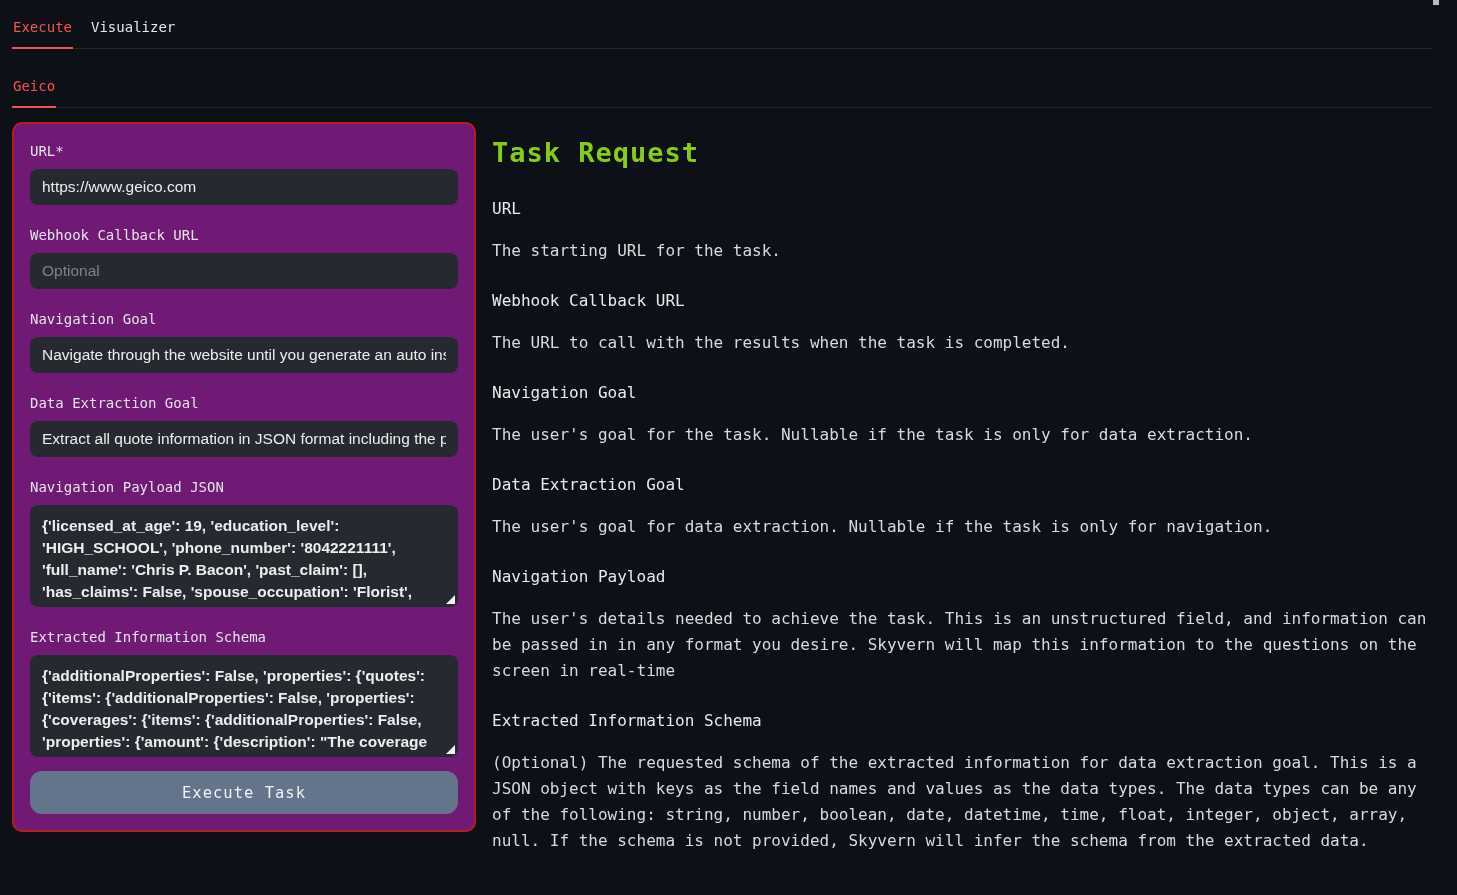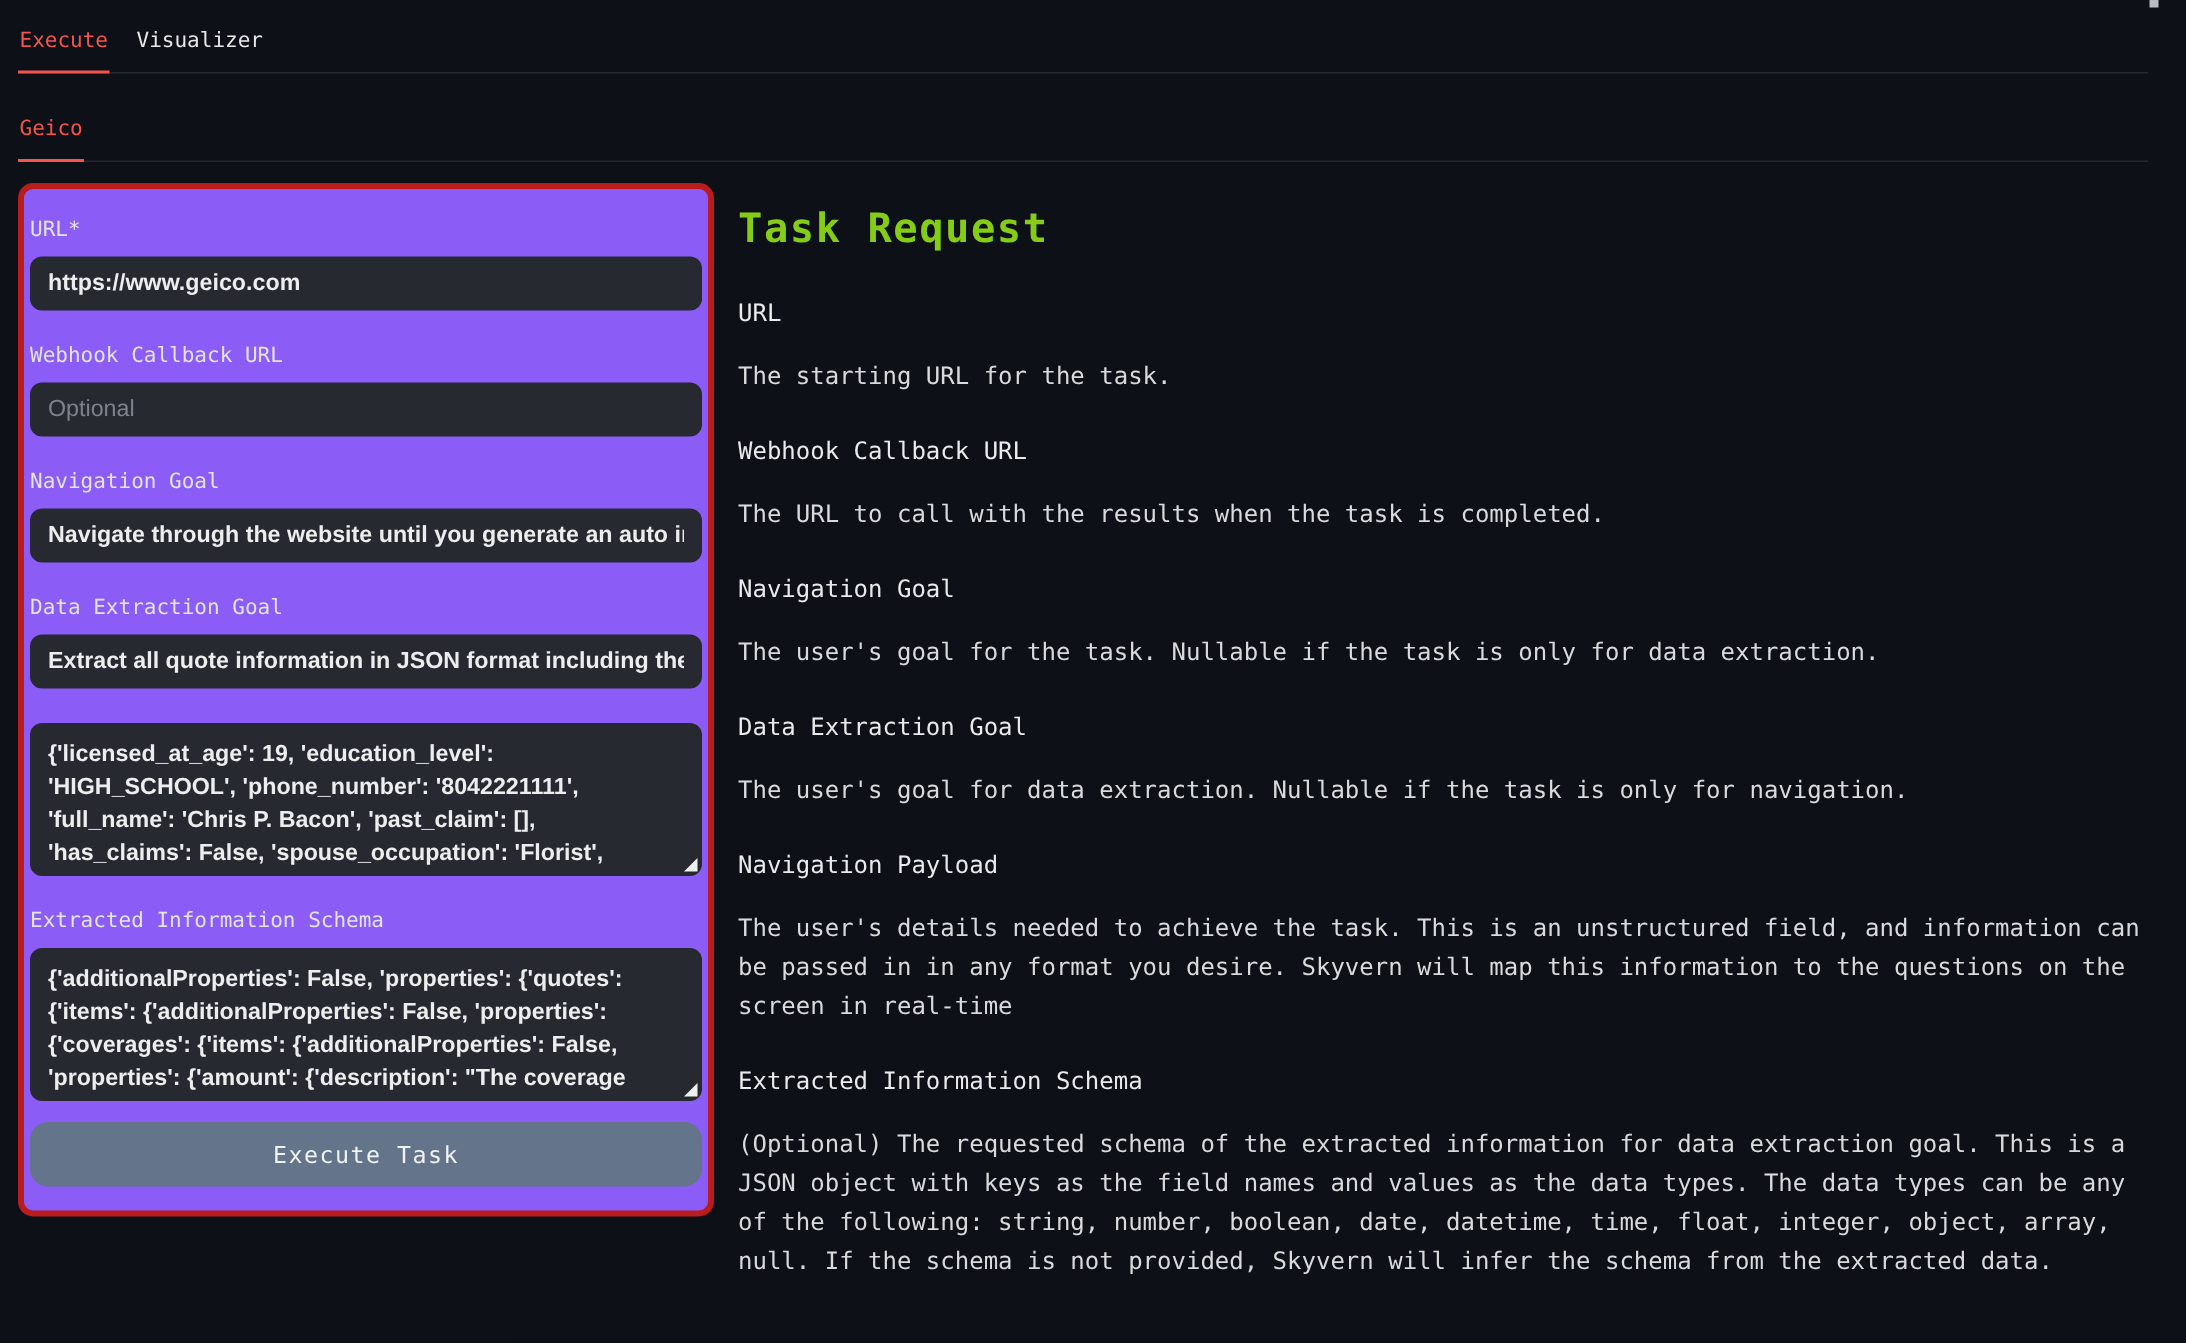--- a/index.html
+++ b/index.html
@@ -27,30 +27,30 @@
   .main { display:flex; margin-left:12px; align-items:flex-start; }
   .left-col { width:464px; flex:none; }
   .left-header { display:flex; justify-content:space-between; align-items:flex-start; margin-top:18px; }
   .run-title { font-size:35px; font-weight:500; color:#eceded; letter-spacing:1px; padding-top:16px; }
   .copy-curl-btn {
     background:#64748b; color:#eef0f3; border:none; cursor:pointer;
     font-family:"DejaVu Sans Mono", monospace; font-size:15px;
     padding:14px 19px; border-radius:24px; line-height:1;
   }
   .form-card {
-    margin-top:14px; border:4px solid #b91c1c; border-radius:10px;
-    padding:20px 4px 16px; background:#8b5cf6;
+    margin-top:14px; border:2px solid #b91c1c; border-radius:10px;
+    padding:20px 16px 16px; background:#701a75;
   }
   .form-group { margin-bottom:23px; }
   .form-group:last-of-type { margin-bottom:14px; }
   .field-label { display:block; font-size:14px; color:#e3e4e6; margin-bottom:11px; line-height:1; }
   .text-input {
     width:100%; height:36px; background:#272931; border:none; outline:none;
     border-radius:8px; padding:0 12px; color:#eceded;
-    font-family:"Liberation Sans", sans-serif; font-size:15.5px; font-weight:700;
+    font-family:"Liberation Sans", sans-serif; font-size:15.5px; font-weight:400;
   }
   .text-input::placeholder { color:#7d828c; font-weight:400; }
   .textarea-wrap { position:relative; }
   .json-textarea {
     display:block; width:100%; height:102px; background:#272931; border:none; outline:none;
     border-radius:8px; padding:10px 12px; color:#eceded; resize:none; overflow:hidden;
     font-family:"Liberation Sans", sans-serif; font-size:15.5px; font-weight:600; line-height:22px;
   }
   .resize-handle {
     position:absolute; right:3px; bottom:3px; width:0; height:0;
@@ -101,20 +101,21 @@
         <label class="field-label">Navigation Goal</label>
         <input class="text-input" type="text" value="Navigate through the website until you generate an auto insura" style="">
       </div>
 
       <div class="form-group">
         <label class="field-label">Data Extraction Goal</label>
         <input class="text-input" type="text" value="Extract all quote information in JSON format including the prem" style="">
       </div>
 
       <div class="form-group">
+        <label class="field-label">Navigation Payload JSON</label>
         <div class="textarea-wrap">
           <textarea class="json-textarea" spellcheck="false" style="">{'licensed_at_age': 19, 'education_level': 'HIGH_SCHOOL', 'phone_number': '8042221111', 'full_name': 'Chris P. Bacon', 'past_claim': [], 'has_claims': False, 'spouse_occupation': 'Florist', 'auto_current_carrier':</textarea>
           <span class="resize-handle"></span>
         </div>
       </div>
 
       <div class="form-group">
         <label class="field-label">Extracted Information Schema</label>
         <div class="textarea-wrap">
           <textarea class="json-textarea" spellcheck="false" style="">{'additionalProperties': False, 'properties': {'quotes': {'items': {'additionalProperties': False, 'properties': {'coverages': {'items': {'additionalProperties': False, 'properties': {'amount': {'description': "The coverage</textarea>

